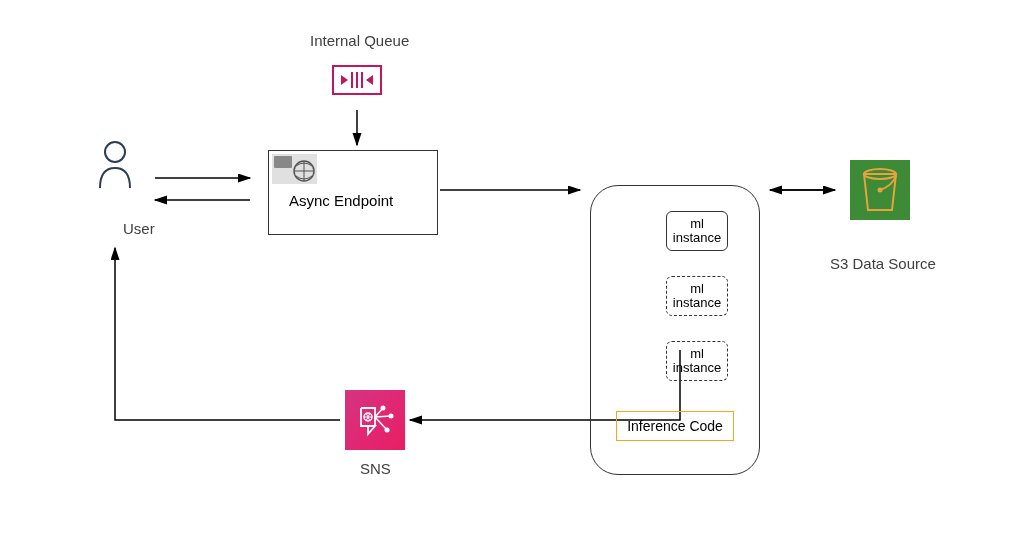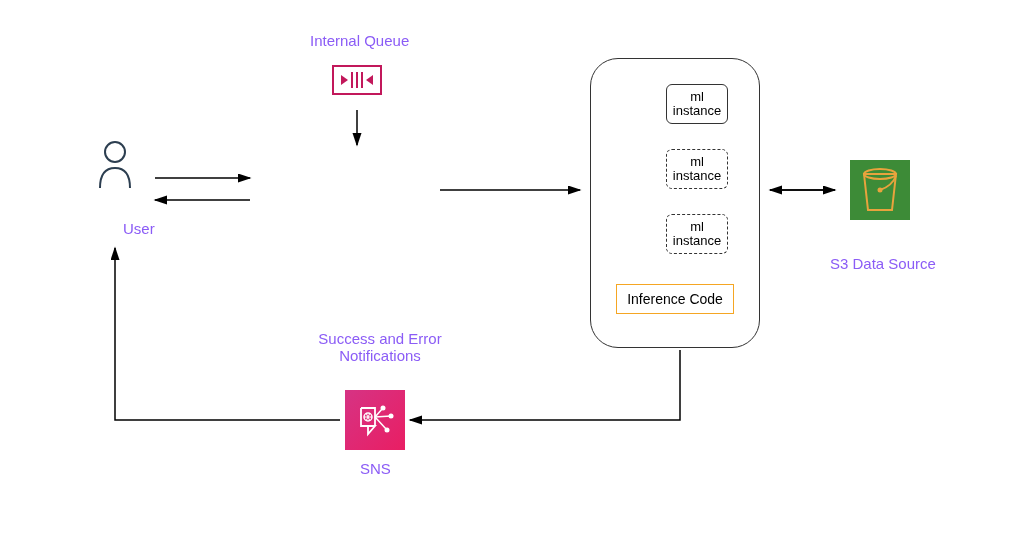--- a/index.html
+++ b/index.html
@@ -1,36 +1,36 @@
 <!DOCTYPE html>
 <html><head>
   <meta charset="utf-8">
   <style>
     * { box-sizing: border-box; margin: 0; padding: 0; }
     body { font-family: Arial, sans-serif; width: 1033px; height: 548px; position: relative; background: #fff; }
     .canvas { position: relative; width: 100%; height: 100%; }
     .node { position: absolute; }
-    .label { font-size: 15px; color: #8b5cf6; text-align: center; }
+    .label { font-size: 15px; color: #404040; text-align: center; }
     
     
     .user-icon { width: 40px; height: 50px; }
     
     
     .queue-icon { width: 50px; height: 30px; border: 2px solid #c2185b; display: flex; align-items: center; justify-content: center; gap: 3px; }
     .queue-tri-l { width: 0; height: 0; border-top: 5px solid transparent; border-bottom: 5px solid transparent; border-left: 7px solid #c2185b; }
     .queue-tri-r { width: 0; height: 0; border-top: 5px solid transparent; border-bottom: 5px solid transparent; border-right: 7px solid #c2185b; }
     .queue-bar { width: 2px; height: 16px; background: #c2185b; }
     
     
     .endpoint-box { width: 170px; height: 85px; border: 1.5px solid #333; position: relative; }
     .endpoint-inner-icons { position: absolute; top: 3px; left: 3px; width: 45px; height: 30px; background: #e0e0e0; }
     .endpoint-text { position: absolute; bottom: 25px; left: 20px; font-size: 15px; }
     
     
-    .managed-box { width: 170px; height: 290px; border: 1.5px solid #333; border-radius: 28px; position: relative; }
+    .managed-box { width: 170px; height: 290px; border: 1.5px solid #333; border-radius: 28px; position: relative; margin-top: 42px; }
     .ml-instance { position: absolute; width: 62px; height: 40px; border-radius: 6px; font-size: 13px; display: flex; align-items: center; justify-content: center; text-align: center; line-height: 1.1; }
     .ml-solid { border: 1.5px solid #333; }
     .ml-dashed { border: 1.5px dashed #333; }
     .inference-box { position: absolute; border: 1.5px solid #f5a623; width: 118px; height: 30px; font-size: 14px; display: flex; align-items: center; justify-content: center; }
     
     
     .s3-icon { width: 60px; height: 60px; background: #3d8b37; display: flex; align-items: center; justify-content: center; }
     
     
     .sns-icon { width: 60px; height: 60px; background: linear-gradient(135deg, #d63384, #e91e63); display: flex; align-items: center; justify-content: center; }
@@ -76,20 +76,33 @@
 
   <div class="node label" style="left:310px; top:32px;">Internal Queue</div>
   <div class="node queue-icon" style="left:332px; top:65px;">
     <div class="queue-tri-l"></div>
     <div class="queue-bar"></div>
     <div class="queue-bar"></div>
     <div class="queue-bar"></div>
     <div class="queue-tri-r"></div>
   </div>
 
+  <div class="node endpoint-box" style="left:268px; top:150px;">
+    <div class="endpoint-inner-icons">
+      <svg width="45" height="30" viewBox="0 0 45 30">
+        <rect x="2" y="2" width="18" height="12" fill="#888" rx="1"></rect>
+        <circle cx="32" cy="17" r="10" stroke="#555" stroke-width="1.5" fill="none"></circle>
+        <line x1="22" y1="17" x2="42" y2="17" stroke="#555" stroke-width="1"></line>
+        <line x1="32" y1="7" x2="32" y2="27" stroke="#555" stroke-width="1"></line>
+        <path d="M 24 12 Q 32 6 40 12" stroke="#555" stroke-width="1" fill="none"></path>
+        <path d="M 24 22 Q 32 28 40 22" stroke="#555" stroke-width="1" fill="none"></path>
+      </svg>
+    </div>
+    <div class="endpoint-text">Async Endpoint</div>
+  </div>
 
   <div class="node managed-box" style="left:590px; top:58px;">
     <div class="ml-instance ml-solid" style="left:75px; top:25px;">
         <span style="white-space:pre-line;">ml
 instance</span>
       </div>
     <div class="ml-instance ml-dashed" style="left:75px; top:90px;">
         <span style="white-space:pre-line;">ml
 instance</span>
       </div>
@@ -105,22 +118,20 @@
   <div class="node s3-icon" style="left:850px; top:160px;">
     <svg width="44" height="48" viewBox="0 0 44 48">
       <path d="M 6 8 L 10 44 L 34 44 L 38 8 Z" stroke="#e8a33d" stroke-width="2" fill="none"></path>
       <ellipse cx="22" cy="8" rx="16" ry="5" stroke="#e8a33d" stroke-width="2" fill="none"></ellipse>
       <path d="M 22 24 Q 34 20 38 10" stroke="#e8a33d" stroke-width="2" fill="none"></path>
       <circle cx="22" cy="24" r="2.5" fill="#e8a33d"></circle>
     </svg>
   </div>
   <div class="node label" style="left:830px; top:255px;">S3 Data Source</div>
 
-  <div class="node label" style="left:300px; top:330px; white-space:pre-line; width:160px;">Success and Error
-Notifications</div>
   <div class="node sns-icon" style="left:345px; top:390px;">
     <svg width="44" height="44" viewBox="0 0 44 44">
       <path d="M 8 10 L 8 28 L 22 28 L 15 36 L 15 28" stroke="#fff" stroke-width="1.8" fill="none"></path>
       <path d="M 8 10 L 22 10 L 22 28" stroke="#fff" stroke-width="1.8" fill="none"></path>
       <circle cx="15" cy="19" r="4" stroke="#fff" stroke-width="1.5" fill="none"></circle>
       <path d="M 11 19 L 19 19 M 13 15 L 17 23 M 17 15 L 13 23" stroke="#fff" stroke-width="1"></path>
       <circle cx="30" cy="10" r="2.5" fill="#fff"></circle>
       <circle cx="38" cy="18" r="2.5" fill="#fff"></circle>
       <circle cx="34" cy="32" r="2.5" fill="#fff"></circle>
       <line x1="22" y1="19" x2="30" y2="10" stroke="#fff" stroke-width="1.5"></line>

